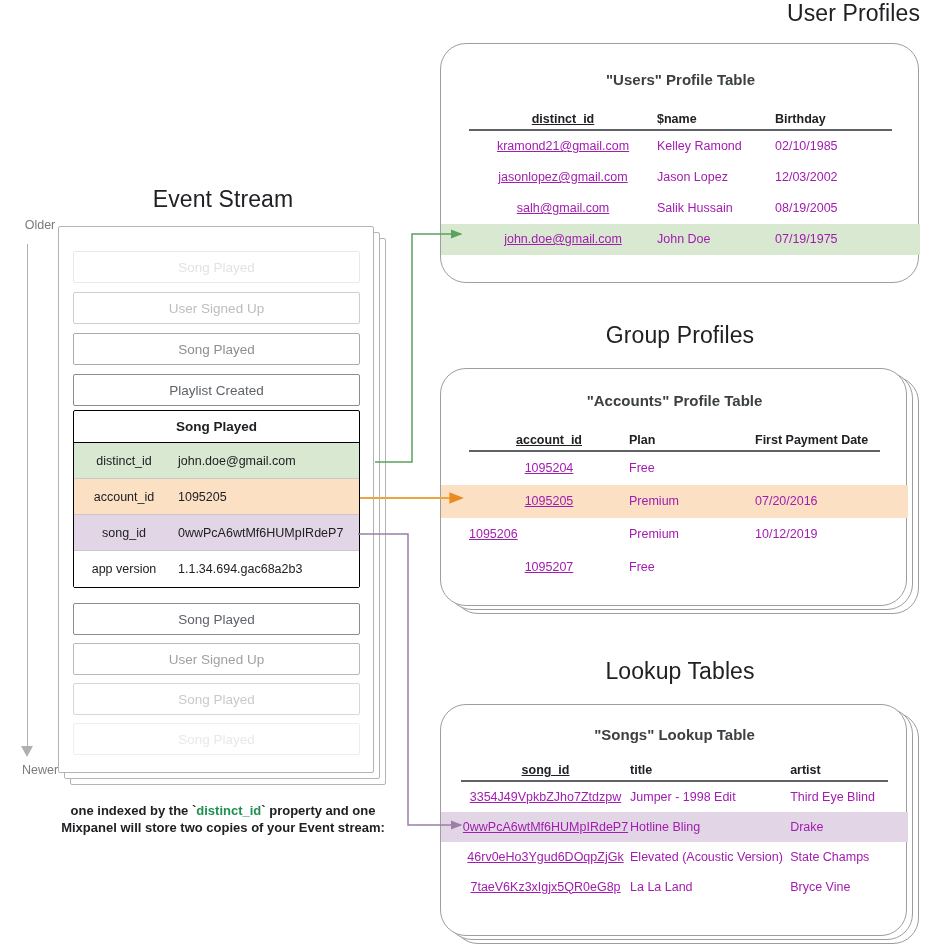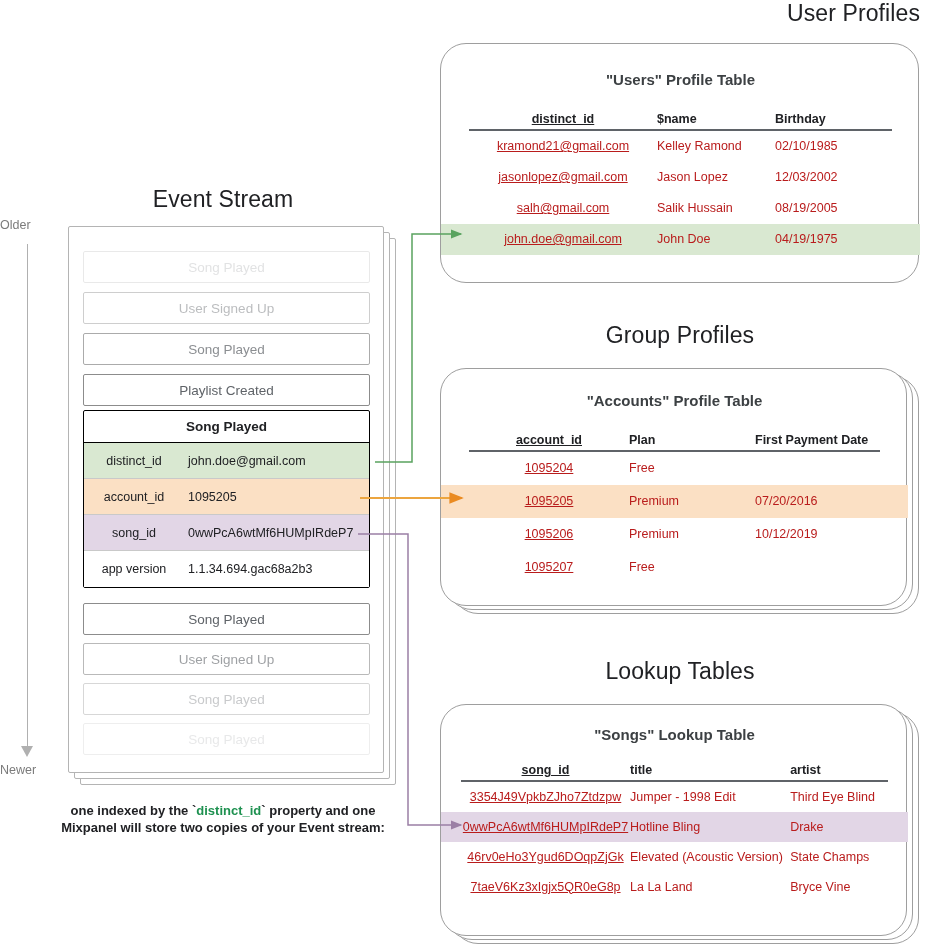--- a/index.html
+++ b/index.html
@@ -19,42 +19,42 @@
     font-weight:400;
     color:#202124;
     text-align:center;
     letter-spacing:.1px;
     white-space:nowrap;
   }
 
   
   #timeline-axis{left:0;top:218px;width:56px;height:570px;}
   .tl-label{
-    position:absolute;left:0;width:56px;text-align:left;
+    position:absolute;left:12px;width:56px;text-align:center;
     font-size:12.5px;color:#7b7b7b;
   }
   .tl-line{
     position:absolute;left:27px;top:26px;width:1px;height:510px;background:#b0b0b0;
   }
   .tl-arrow{
     position:absolute;left:21px;top:528px;width:0;height:0;
     border-left:6px solid transparent;border-right:6px solid transparent;
     border-top:11px solid #b0b0b0;
   }
 
   
   .stack-layer{
     position:absolute;
     background:#ffffff;
     border:1.5px solid #b4b4b4;
     box-sizing:border-box;
   }
 
   
-  #event-stream-wrap{left:68px;top:226px;width:330px;height:560px;}
+  #event-stream-wrap{left:58px;top:226px;width:330px;height:560px;}
   #es-back2{left:12px;top:12px;width:316px;height:547px;border-radius:2px;}
   #es-back1{left:6px;top:6px;width:316px;height:547px;border-radius:2px;}
   #es-front{left:0px;top:0px;width:316px;height:547px;border-radius:2px;}
 
   .event-box{
     position:absolute;left:14px;width:287px;height:32px;
     box-sizing:border-box;
     border:1px solid #8c8c8c;
     border-radius:2px;
     background:#fff;
@@ -103,21 +103,21 @@
     text-align:center;font-size:15px;font-weight:700;color:#3c4043;
     white-space:nowrap;
   }
   .dt-head{
     position:relative;display:flex;align-items:flex-end;
     font-size:12.5px;font-weight:700;color:#202124;height:24px;
   }
   .dt-headline{height:1.6px;background:#5f6368;margin-top:3px;}
   .dt-row{
     display:flex;align-items:center;height:30px;
-    font-size:12.5px;color:#b91c1c;box-sizing:border-box;
+    font-size:12.5px;color:#a21caf;box-sizing:border-box;
   }
   .dt-cell{overflow:hidden;white-space:nowrap;}
   .u{text-decoration:underline;}
 
   
   svg.conn{position:absolute;left:0;top:0;width:941px;height:951px;pointer-events:none;}
 </style>
 </head>
 <body>
 
@@ -217,21 +217,21 @@
           <div class="dt-cell" style="width: 110px; text-align: left;">12/03/2002</div>
         </div>
         <div class="dt-row" style="height: 31px;">
           <div class="dt-cell u" style="width: 188px; text-align: center;">salh@gmail.com</div>
           <div class="dt-cell" style="width: 118px; text-align: left;">Salik Hussain</div>
           <div class="dt-cell" style="width: 110px; text-align: left;">08/19/2005</div>
         </div>
         <div class="dt-row" style="height: 31px; background: rgb(217, 232, 209); margin-left: -28px; margin-right: -28px; padding-left: 28px; padding-right: 28px;">
           <div class="dt-cell u" style="width: 188px; text-align: center;">john.doe@gmail.com</div>
           <div class="dt-cell" style="width: 118px; text-align: left;">John Doe</div>
-          <div class="dt-cell" style="width: 110px; text-align: left;">04/19/1975</div>
+          <div class="dt-cell" style="width: 110px; text-align: left;">07/19/1975</div>
         </div>
       </div>
   </div>
 </div>
 
 <div class="panel-card" style="left:452px;top:376px;width:467px;height:238px;"></div>
 <div class="panel-card" style="left:446px;top:372px;width:467px;height:238px;"></div>
 <div class="panel-card" style="left:440px;top:368px;width:467px;height:238px;">
   <div class="dtable" style="left:0;top:0;width:467px;">
     <div class="dt-title" style="margin-top:23px;">"Accounts" Profile Table</div>
@@ -246,21 +246,21 @@
           <div class="dt-cell u" style="width: 160px; text-align: center;">1095204</div>
           <div class="dt-cell" style="width: 126px; text-align: left;">Free</div>
           <div class="dt-cell" style="width: 125px; text-align: left;"></div>
         </div>
         <div class="dt-row" style="height: 33px; background: rgb(251, 224, 196); margin-left: -28px; margin-right: -28px; padding-left: 28px; padding-right: 28px;">
           <div class="dt-cell u" style="width: 160px; text-align: center;">1095205</div>
           <div class="dt-cell" style="width: 126px; text-align: left;">Premium</div>
           <div class="dt-cell" style="width: 125px; text-align: left;">07/20/2016</div>
         </div>
         <div class="dt-row" style="height: 33px;">
-          <div class="dt-cell u" style="width: 160px; text-align: center;">1095206</div>
+          <div class="dt-cell u" style="width: 160px; ">1095206</div>
           <div class="dt-cell" style="width: 126px; text-align: left;">Premium</div>
           <div class="dt-cell" style="width: 125px; text-align: left;">10/12/2019</div>
         </div>
         <div class="dt-row" style="height: 33px;">
           <div class="dt-cell u" style="width: 160px; text-align: center;">1095207</div>
           <div class="dt-cell" style="width: 126px; text-align: left;">Free</div>
           <div class="dt-cell" style="width: 125px; text-align: left;"></div>
         </div>
       </div>
   </div>

